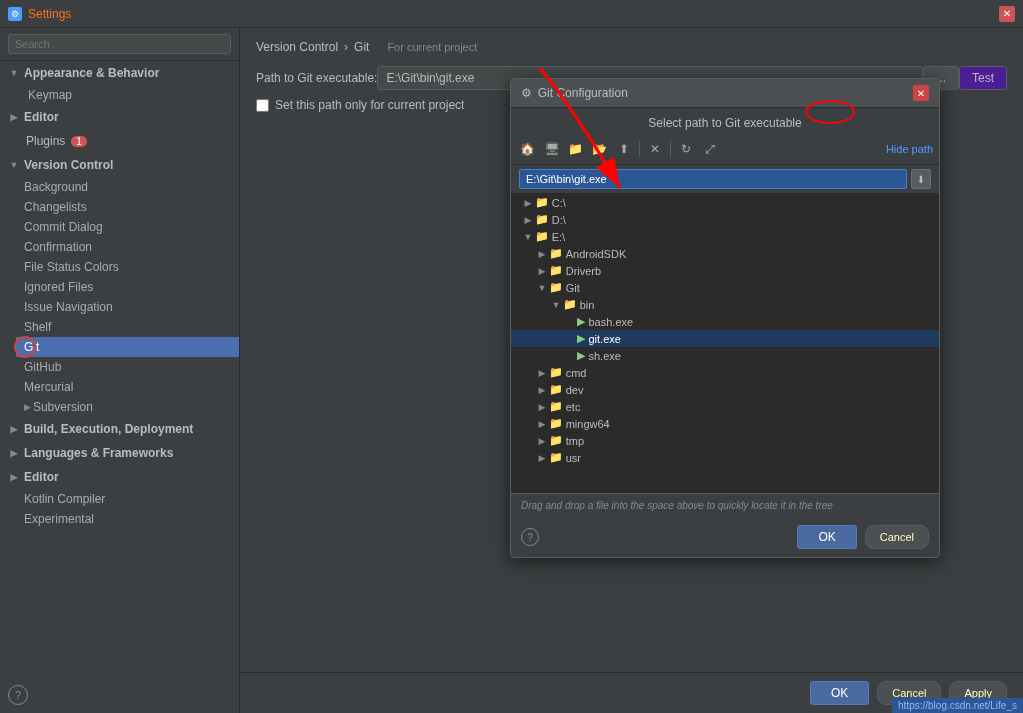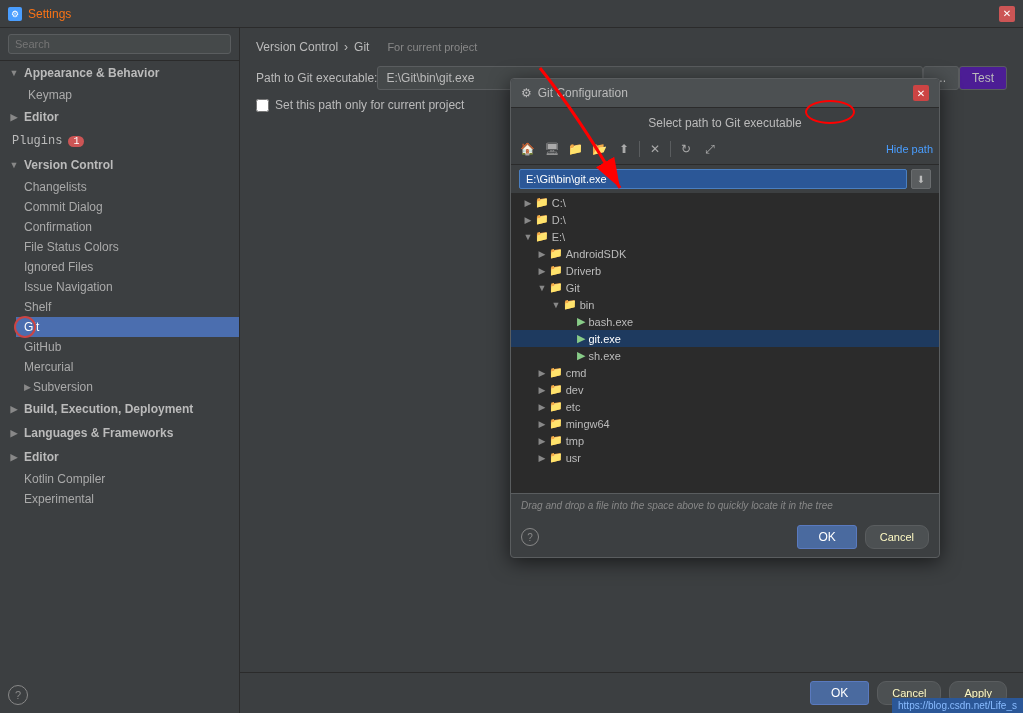--- a/index.html
+++ b/index.html
@@ -100,30 +100,33 @@
           <span class="leaf-icon"></span>
           <span>Keymap</span>
         </div>
       </div>
 
       <div class="sidebar-group-header">
         <span class="expand-icon">▶</span>
         <span>Editor</span>
       </div>
 
-      <div class="sidebar-group-header" style="padding-left: 12px; font-weight: normal; font-family: Liberation Mono, monospace;">
+      <div class="sidebar-group-header" style="padding-left: 26px; font-weight: normal;">
         <span>Plugins</span>
         <span style="background: #cc5555; color: white; border-radius: 8px; padding: 0 5px; font-size: 10px; margin-left: 6px;">1</span>
       </div>
 
       <div class="sidebar-group-header">
         <span class="expand-icon">▼</span>
         <span>Version Control</span>
       </div>
       <div class="sidebar-children">
+        <div class="sidebar-leaf">
+          <span>Background</span>
+        </div>
         <div class="sidebar-leaf">
           <span>Changelists</span>
         </div>
         <div class="sidebar-leaf">
           <span>Commit Dialog</span>
         </div>
         <div class="sidebar-leaf">
           <span>Confirmation</span>
         </div>
         <div class="sidebar-leaf">

